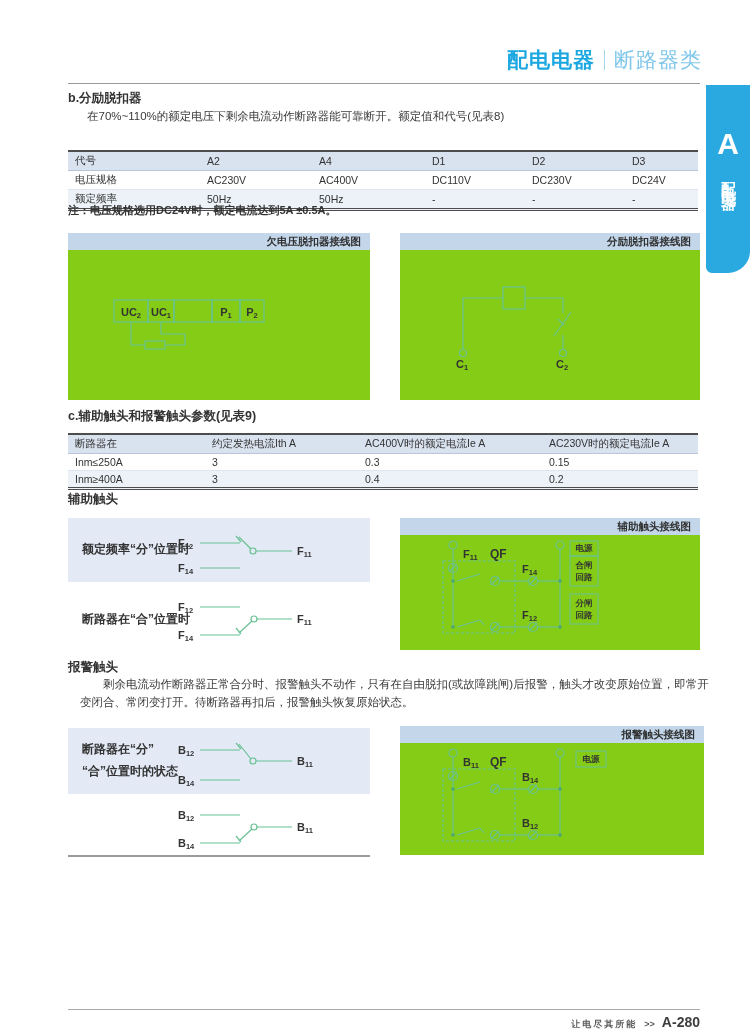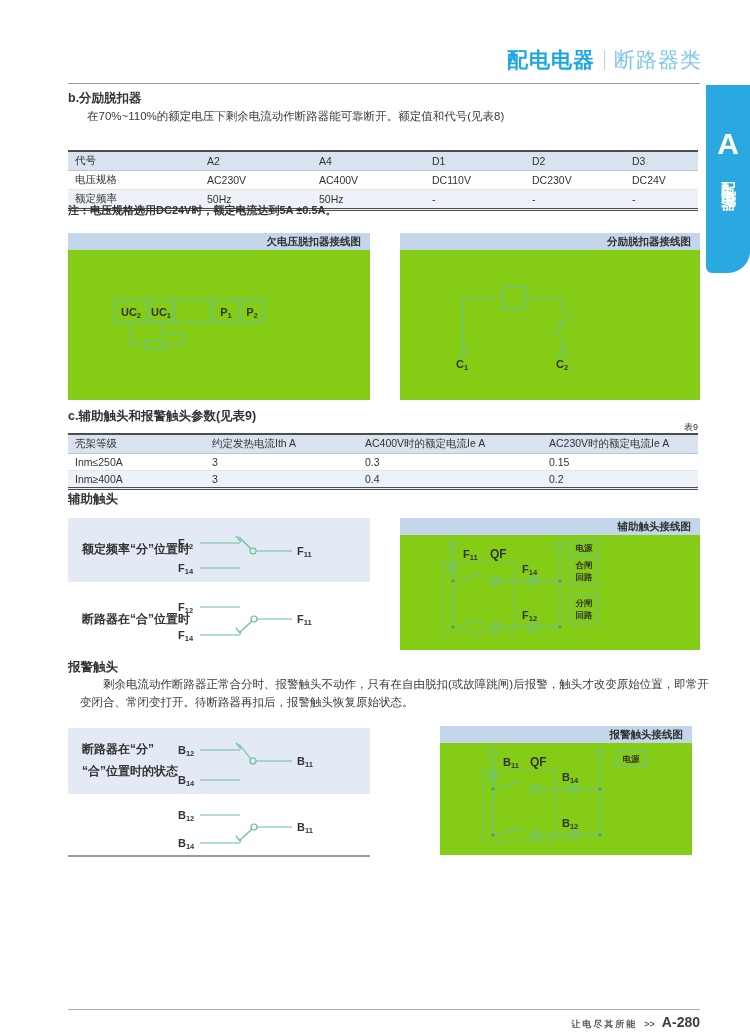--- a/index.html
+++ b/index.html
@@ -163,31 +163,30 @@
           <circle cx="63" cy="103" r="3.5"></circle>
           <circle cx="163" cy="103" r="3.5"></circle>
         </g>
         <text x="56" y="118"><tspan>C</tspan><tspan class="sub" dy="2">1</tspan></text>
         <text x="156" y="118"><tspan>C</tspan><tspan class="sub" dy="2">2</tspan></text>
       </svg>
     </div>
   </div>
 
   <div class="h-b" style="top:408px;">c.辅助触头和报警触头参数(见表9)</div>
-  <div class="tbl-tag" style="top:421px;">表9</div>
   <table class="tbl" style="top:433px;">
     <colgroup>
         <col style="width:137px">
         <col style="width:153px">
         <col style="width:184px">
         <col style="width:156px">
       </colgroup>
     <thead>
       <tr>
-        <th>壳架等级</th>
+        <th>断路器在</th>
         <th>约定发热电流Ith A</th>
         <th>AC400V时的额定电流Ie A</th>
         <th>AC230V时的额定电流Ie A</th>
       </tr>
     </thead>
     <tbody>
       <tr>
         <td>Inm≤250A</td>
         <td>3</td>
         <td>0.3</td>
@@ -326,21 +325,21 @@
         <line x1="189" y1="27" x2="224" y2="27"></line>
       </g>
       <text x="110" y="19"><tspan>B</tspan><tspan class="sub" dy="2">12</tspan></text>
       <text x="229" y="31"><tspan>B</tspan><tspan class="sub" dy="2">11</tspan></text>
       <text x="110" y="47"><tspan>B</tspan><tspan class="sub" dy="2">14</tspan></text>
     </svg>
   </div>
 
   <div class="divider" style="top:855px;"></div>
 
-  <div class="dbox" style="left:400px;top:726px;width:252px;margin-left:40px;">
+  <div class="dbox" style="left:400px;top:726px;width:304px;">
     <div class="dbox-title">报警触头接线图</div>
     <div class="dbox-body" style="height:112px;">
       <svg width="300" height="112" viewBox="0 0 300 112">
         <g class="gl">
           <circle cx="53" cy="10" r="4"></circle>
           <circle cx="160" cy="10" r="4"></circle>
           <line x1="53" y1="14" x2="53" y2="92"></line>
           <line x1="160" y1="14" x2="160" y2="92"></line>
           <rect x="43" y="26" width="72" height="72" stroke-dasharray="3,2"></rect>
           <circle cx="53" cy="33" r="4.5"></circle>

